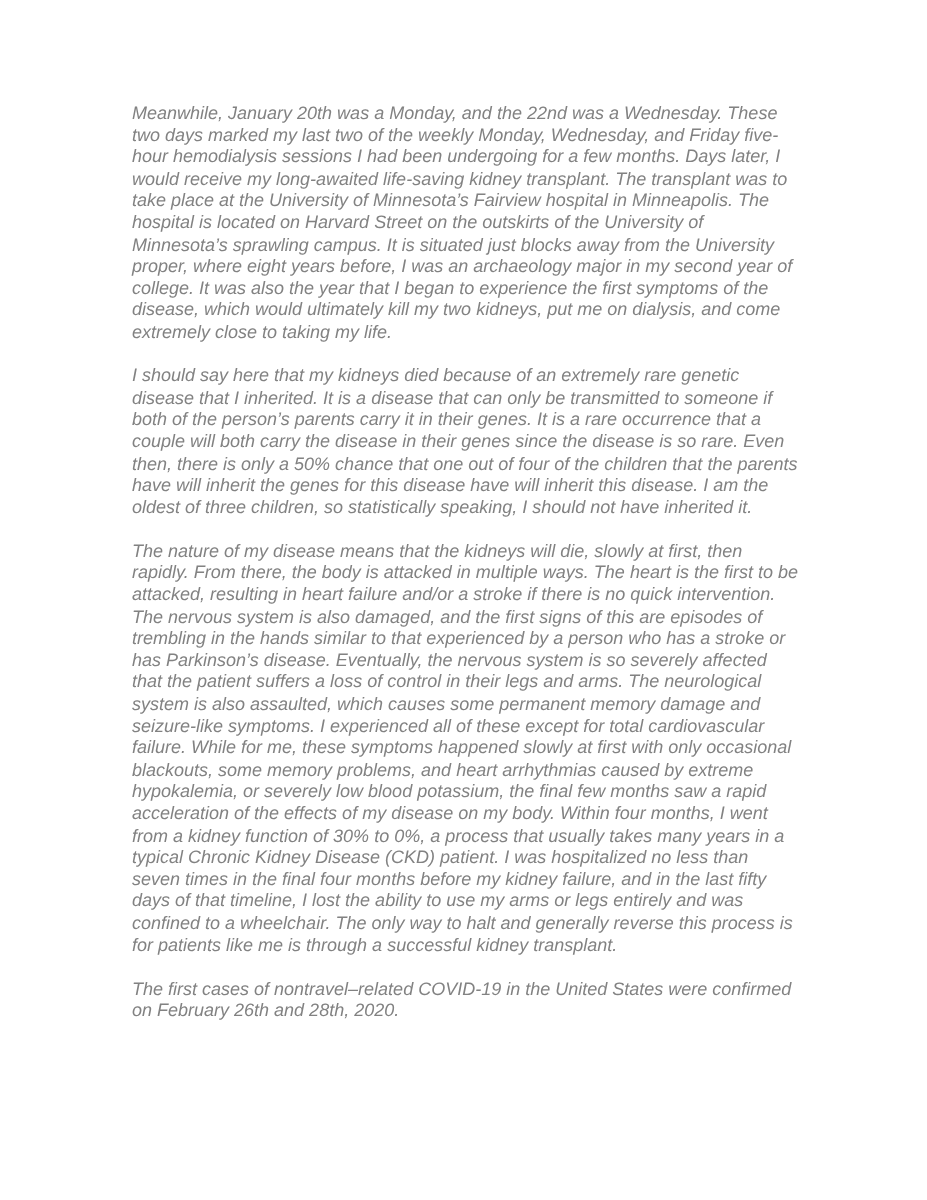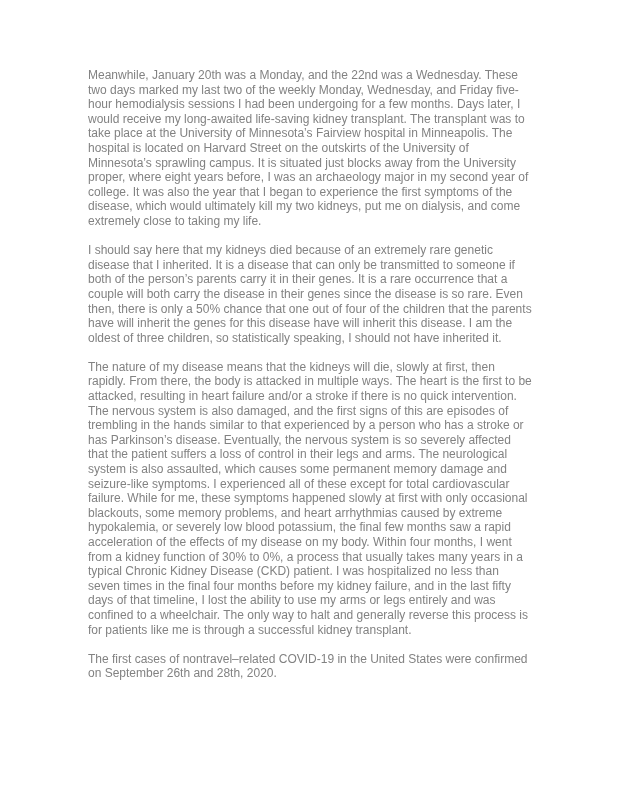--- a/index.html
+++ b/index.html
@@ -21,28 +21,29 @@
     width: 444px;
     font-family: "Liberation Sans", sans-serif;
     font-size: 12px;
     line-height: 14.6px;
     color: #828282;
     text-align: left;
   }
   .text-block p {
     margin: 0 0 14.6px 0;
     padding: 0;
+    font-style: italic;
   }
   .text-block p:last-child {
     margin-bottom: 0;
   }
 </style>
 </head>
 <body>
 
 <div class="page">
   <div class="text-block">
     <p>Meanwhile, January 20th was a Monday, and the 22nd was a Wednesday. These two days marked my last two of the weekly Monday, Wednesday, and Friday five-hour hemodialysis sessions I had been undergoing for a few months. Days later, I would receive my long-awaited life-saving kidney transplant. The transplant was to take place at the University of Minnesota’s Fairview hospital in Minneapolis. The hospital is located on Harvard Street on the outskirts of the University of Minnesota’s sprawling campus. It is situated just blocks away from the University proper, where eight years before, I was an archaeology major in my second year of college. It was also the year that I began to experience the first symptoms of the disease, which would ultimately kill my two kidneys, put me on dialysis, and come extremely close to taking my life.</p>
     <p>I should say here that my kidneys died because of an extremely rare genetic disease that I inherited. It is a disease that can only be transmitted to someone if both of the person’s parents carry it in their genes. It is a rare occurrence that a couple will both carry the disease in their genes since the disease is so rare. Even then, there is only a 50% chance that one out of four of the children that the parents have will inherit the genes for this disease have will inherit this disease. I am the oldest of three children, so statistically speaking, I should not have inherited it.</p>
     <p>The nature of my disease means that the kidneys will die, slowly at first, then rapidly. From there, the body is attacked in multiple ways. The heart is the first to be attacked, resulting in heart failure and/or a stroke if there is no quick intervention. The nervous system is also damaged, and the first signs of this are episodes of trembling in the hands similar to that experienced by a person who has a stroke or has Parkinson’s disease. Eventually, the nervous system is so severely affected that the patient suffers a loss of control in their legs and arms. The neurological system is also assaulted, which causes some permanent memory damage and seizure-like symptoms. I experienced all of these except for total cardiovascular failure. While for me, these symptoms happened slowly at first with only occasional blackouts, some memory problems, and heart arrhythmias caused by extreme hypokalemia, or severely low blood potassium, the final few months saw a rapid acceleration of the effects of my disease on my body. Within four months, I went from a kidney function of 30% to 0%, a process that usually takes many years in a typical Chronic Kidney Disease (CKD) patient. I was hospitalized no less than seven times in the final four months before my kidney failure, and in the last fifty days of that timeline, I lost the ability to use my arms or legs entirely and was confined to a wheelchair. The only way to halt and generally reverse this process is for patients like me is through a successful kidney transplant.</p>
-    <p>The first cases of nontravel–related COVID-19 in the United States were confirmed on September 26th and 28th, 2020.</p>
+    <p>The first cases of nontravel–related COVID-19 in the United States were confirmed on February 26th and 28th, 2020.</p>
   </div>
 </div>
 
 </body></html>

